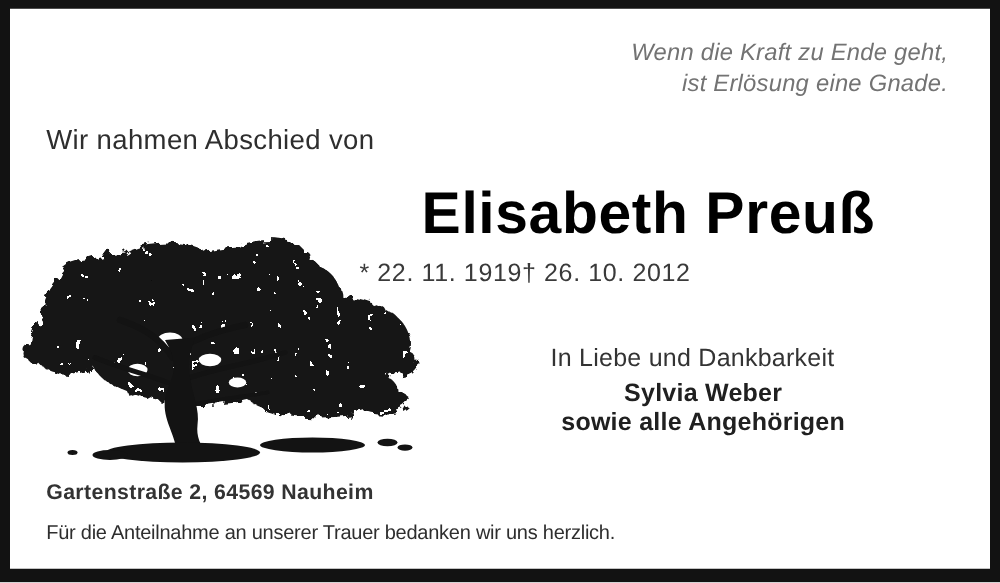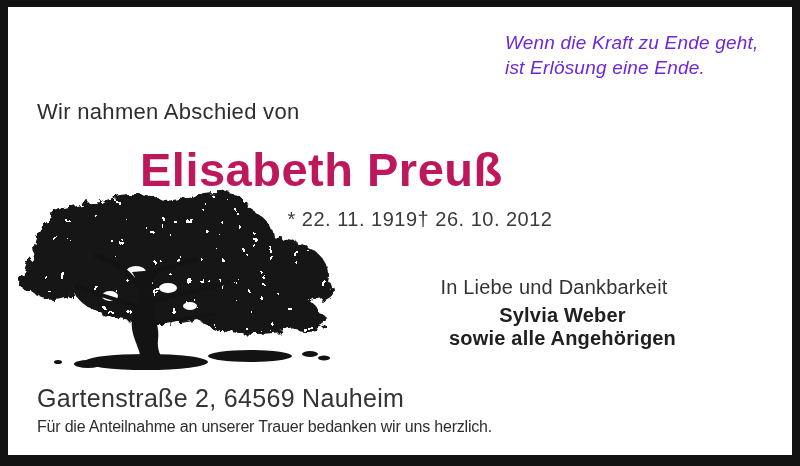--- a/index.html
+++ b/index.html
@@ -21,42 +21,43 @@
     border-width: 7px 8px 11px 8px;
     pointer-events: none;
   }
   .quote {
     position: absolute;
     left: 505px;
     top: 30px;
     font-style: italic;
     font-size: 19px;
     line-height: 25px;
-    color: #6d28d9;
+    color: #737373;
     letter-spacing: 0.2px;
+    text-align: right;
   }
   .intro {
     position: absolute;
     left: 37px;
     top: 99px;
     font-size: 22px;
     letter-spacing: 0.3px;
     color: #2e2e2e;
     text-align: right;
   }
   .name {
     position: absolute;
     left: 140px;
     top: 142px;
     width: 560px;
-    text-align: left;
+    text-align: right;
     font-size: 47px;
     font-weight: bold;
     letter-spacing: 0.5px;
-    color: #be185d;
+    color: #000000;
   }
   .dates {
     position: absolute;
     left: 140px;
     top: 208px;
     width: 560px;
     display: flex;
     justify-content: center;
     font-size: 20px;
     color: #3a3a3a;
@@ -85,41 +86,42 @@
     font-weight: bold;
     color: #202020;
     line-height: 23px;
     letter-spacing: 0.2px;
     margin-left: 17px;
   }
   .address {
     position: absolute;
     left: 37px;
     top: 384px;
-    font-size: 25px;
+    font-size: 17px;
     letter-spacing: 0.3px;
     color: #333333;
+    font-weight: bold;
   }
   .closing {
     position: absolute;
     left: 37px;
     top: 418px;
     font-size: 16px;
     color: #2e2e2e;
     letter-spacing: -0.2px;
   }
 </style>
 </head>
 <body>
 
 <div class="page">
 
   <div class="quote">
     <div>Wenn die Kraft zu Ende geht,</div>
-    <div>ist Erlösung eine Ende.</div>
+    <div>ist Erlösung eine Gnade.</div>
   </div>
 
   <div class="intro">Wir nahmen Abschied von</div>
 
   <h1 class="name">Elisabeth Preuß</h1>
 
   <div class="dates">
     <span>* 22. 11. 1919</span>
     <span>† 26. 10. 2012</span>
   </div>

